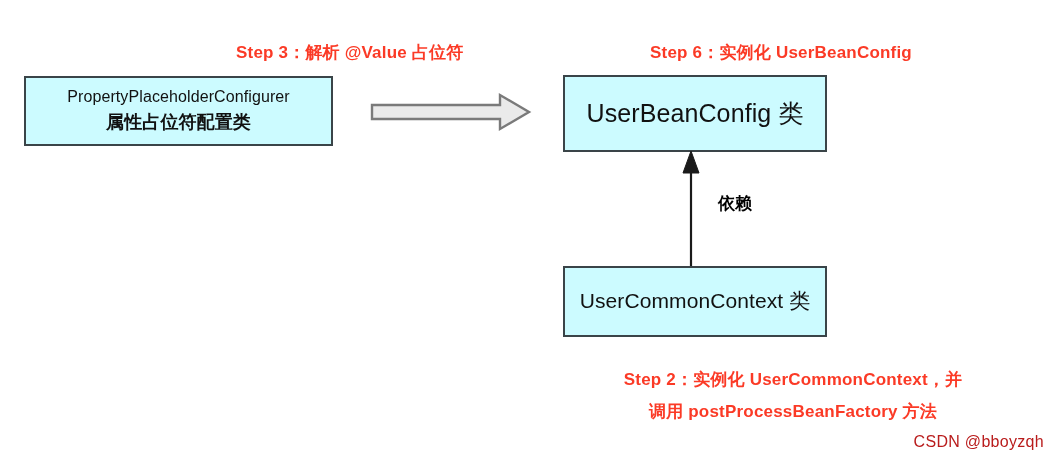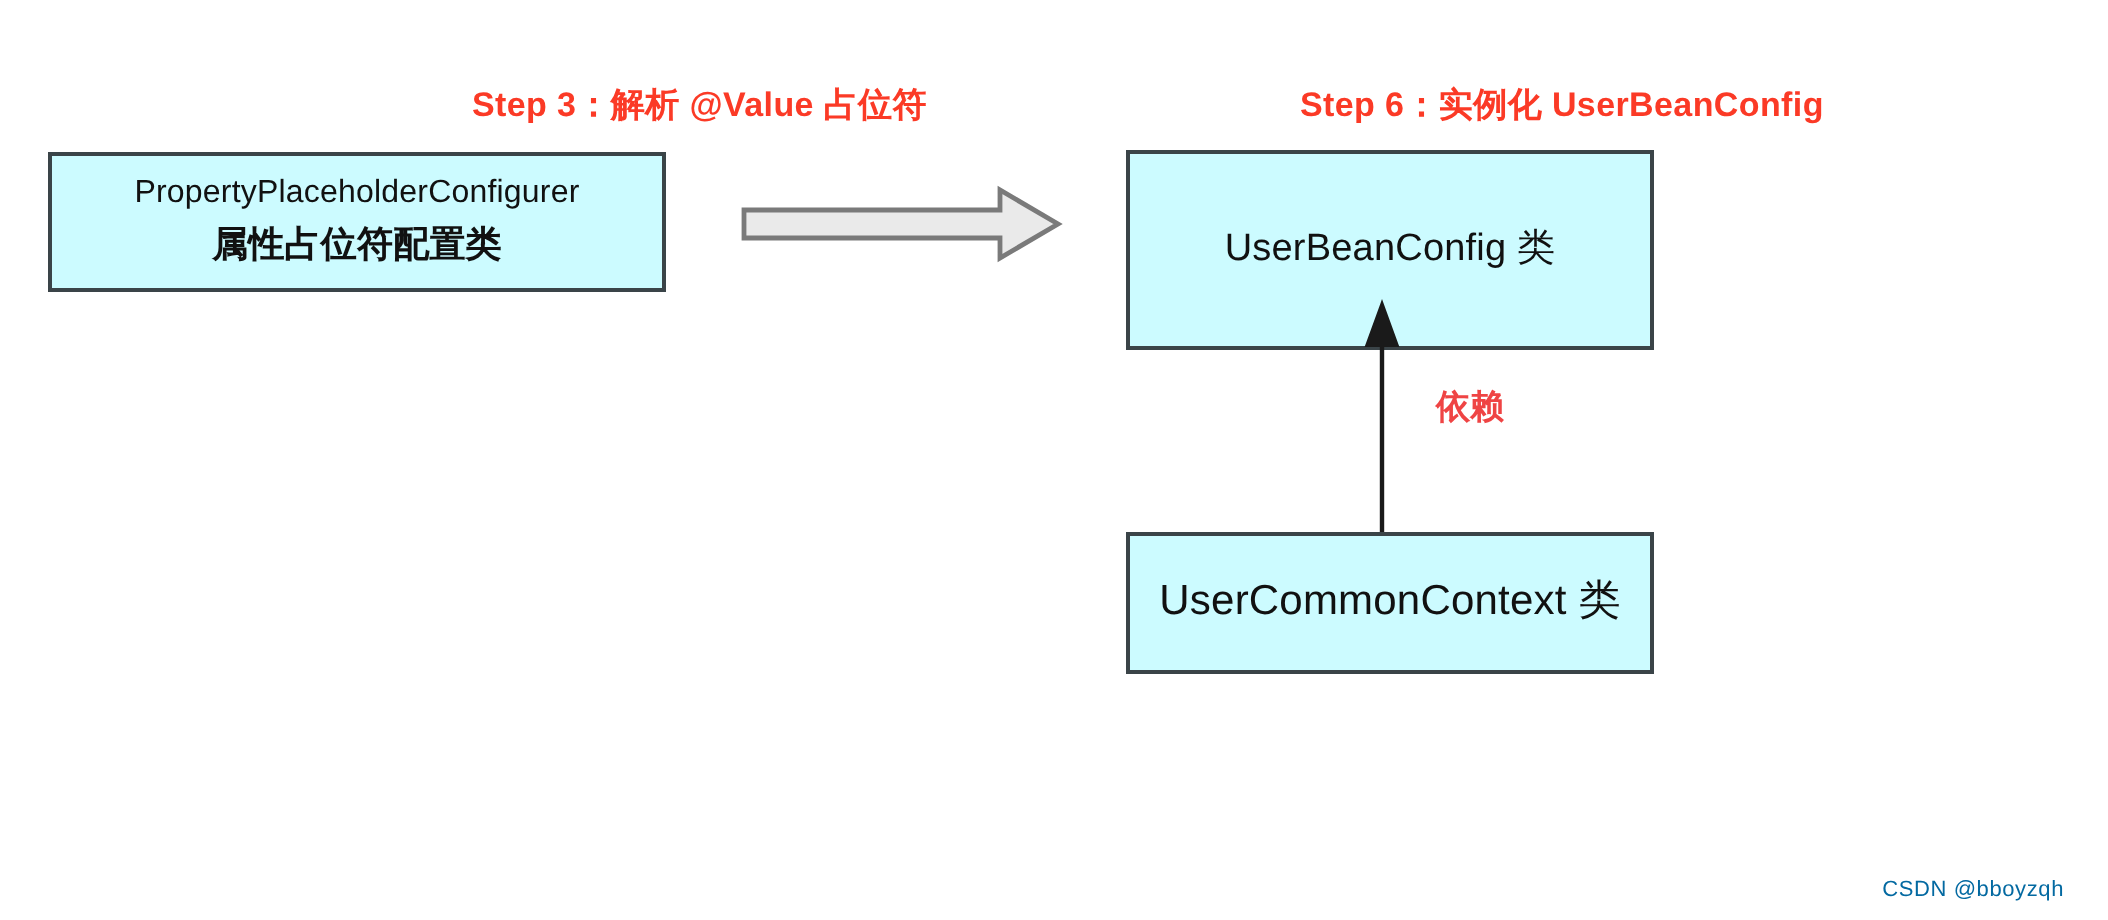--- a/index.html
+++ b/index.html
@@ -46,22 +46,22 @@
     width: 309px;
     height: 70px;
   }
   #box-ppc .node-line-1 { font-size: 16px; }
   #box-ppc .node-line-2 { font-size: 18px; font-weight: bold; }
 
   #box-ubc {
     left: 563px;
     top: 75px;
     width: 264px;
-    height: 100px;
-    font-size: 19px;
+    height: 77px;
+    font-size: 25px;
   }
 
   #box-ucc {
     left: 563px;
     top: 266px;
     width: 264px;
     height: 71px;
     font-size: 21px;
   }
 
@@ -95,32 +95,32 @@
     letter-spacing: 0.2px;
     white-space: nowrap;
   }
 
   
   #dependency-label {
     position: absolute;
     left: 718px;
     top: 192px;
     font-size: 17px;
-    color: #ef4444;
+    color: #000000;
     font-weight: bold;
     white-space: nowrap;
   }
 
   
   #watermark {
     position: absolute;
-    right: 22px;
+    right: 10px;
     bottom: 9px;
-    color: #0369a1;
-    font-size: 11px;
+    color: #b91c1c;
+    font-size: 16px;
     letter-spacing: 0.3px;
     white-space: nowrap;
   }
 
   svg.overlay {
     position: absolute;
     left: 0; top: 0;
     width: 1054px;
     height: 460px;
     pointer-events: none;
@@ -152,17 +152,19 @@
 
     <polygon points="372,105 500,105 500,95 529,112 500,129 500,119 372,119" fill="#eaeaea" stroke="#7a7a7a" stroke-width="2.4" stroke-linejoin="miter"></polygon>
 
     <line x1="691" y1="266" x2="691" y2="166" stroke="#1a1a1a" stroke-width="2.2"></line>
     <polygon points="691,151 683,173 699,173" fill="#1a1a1a" stroke="#1a1a1a" stroke-width="1"></polygon>
   </svg>
 
   <div id="dependency-label">依赖</div>
 
   <div id="step2-block">
+    <div>Step 2：实例化 UserCommonContext，并</div>
+    <div>调用 postProcessBeanFactory 方法</div>
   </div>
 
   <div id="watermark">CSDN @bboyzqh</div>
 
 </div>
 
 </body></html>

